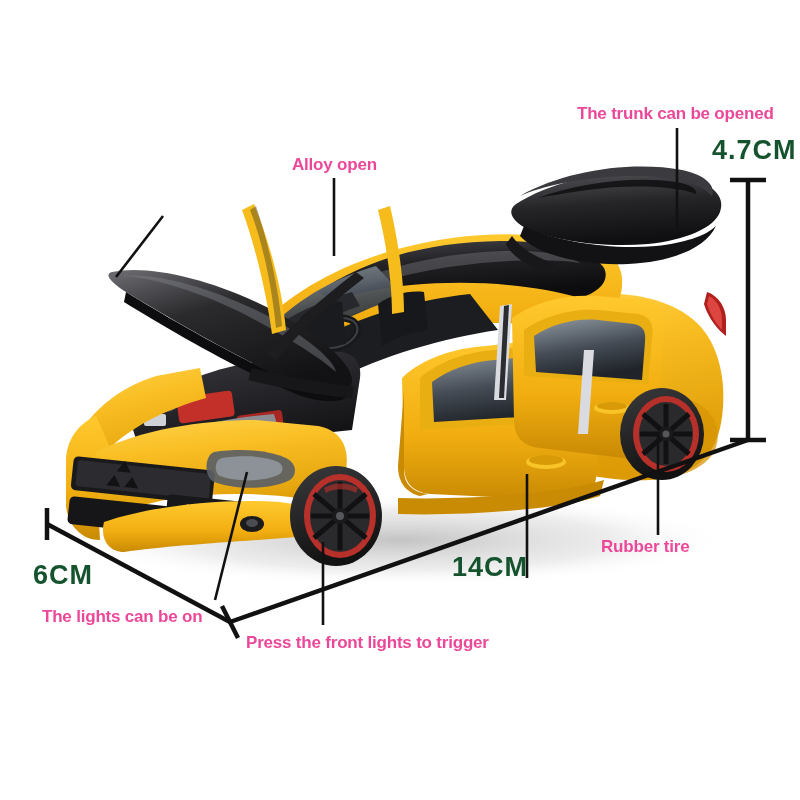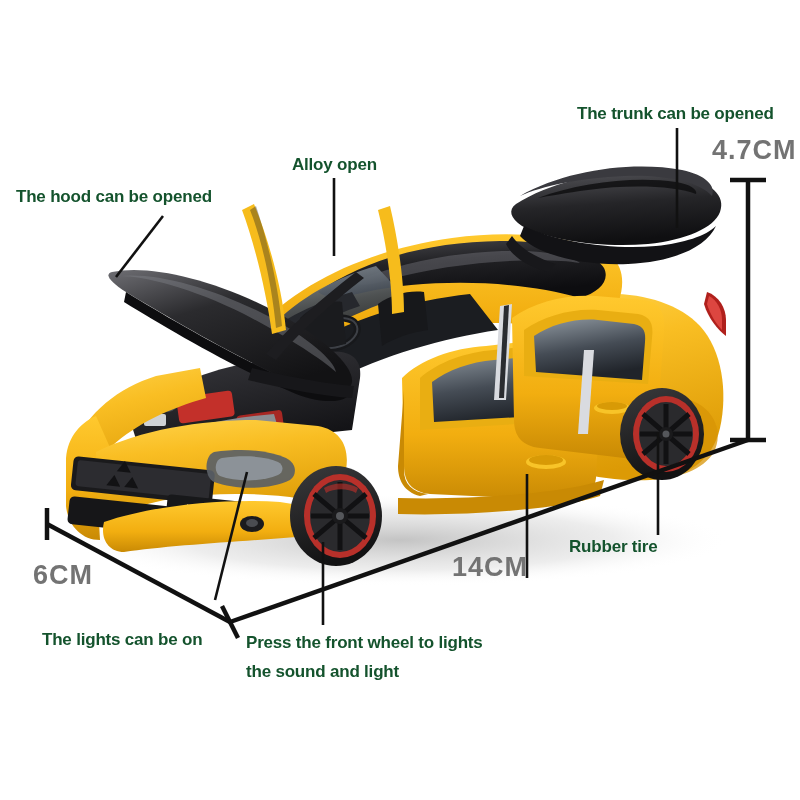--- a/index.html
+++ b/index.html
@@ -10,30 +10,30 @@
   #stage {
     position: relative;
     width: 800px;
     height: 800px;
     background: #ffffff;
     overflow: hidden;
     font-family: "Liberation Sans", sans-serif;
   }
   .label {
     position: absolute;
-    color: #14532d;
+    color: #ec4899;
     font-size: 17px;
     font-weight: 600;
     letter-spacing: -0.2px;
     white-space: pre;
     line-height: 1.32;
   }
   .dim {
     position: absolute;
-    color: #737373;
+    color: #14532d;
     font-weight: 800;
     font-size: 27px;
     letter-spacing: 1px;
     white-space: pre;
   }
   #art { position: absolute; left: 0; top: 0; }
 </style>
 </head>
 <body>
 
@@ -286,34 +286,32 @@
       <path d="M730 440 L766 440"></path>
 
       <path d="M230 622 L748 440"></path>
 
       <path d="M47 524 L230 622"></path>
       <path d="M47 508 L47 540"></path>
       <path d="M222 606 L238 638"></path>
     </g>
   </svg>
 
-  <div class="label" style="left:16px; top:186px;">The hood can be opened</div>
 
   <div class="label" style="left:292px; top:154px;">Alloy open</div>
 
   <div class="label" style="left:577px; top:103px;">The trunk can be opened</div>
 
-  <div class="label" style="left:569px; top:536px;">Rubber tire</div>
-
-
-  <div class="label" style="left:42px; top:629px;">The lights can be on</div>
-
-  <div class="label" style="left:246px; top:632px;">Press the front wheel to lights</div>
-
-  <div class="label" style="left:246px; top:661px;">the sound and light</div>
+  <div class="label" style="left:601px; top:536px;">Rubber tire</div>
+
+
+  <div class="label" style="left:42px; top:606px;">The lights can be on</div>
+
+  <div class="label" style="left:246px; top:632px;">Press the front lights to trigger</div>
+
 
   <div class="dim" style="left:712px; top:135px;">4.7CM</div>
 
   <div class="dim" style="left:33px; top:560px;">6CM</div>
 
   <div class="dim" style="left:452px; top:552px;">14CM</div>
 
 </div>
 
 </body></html>

